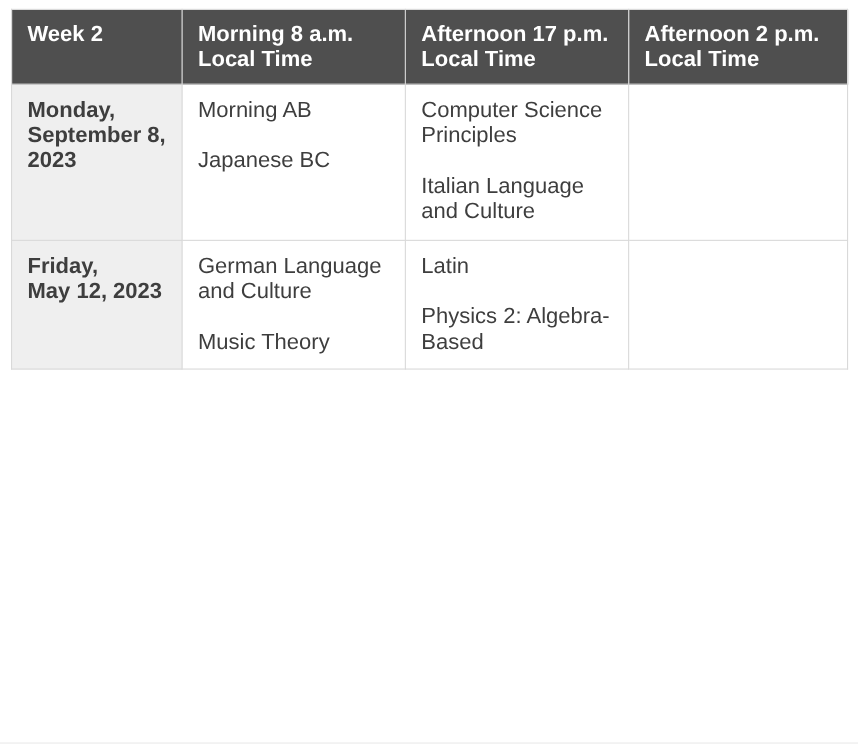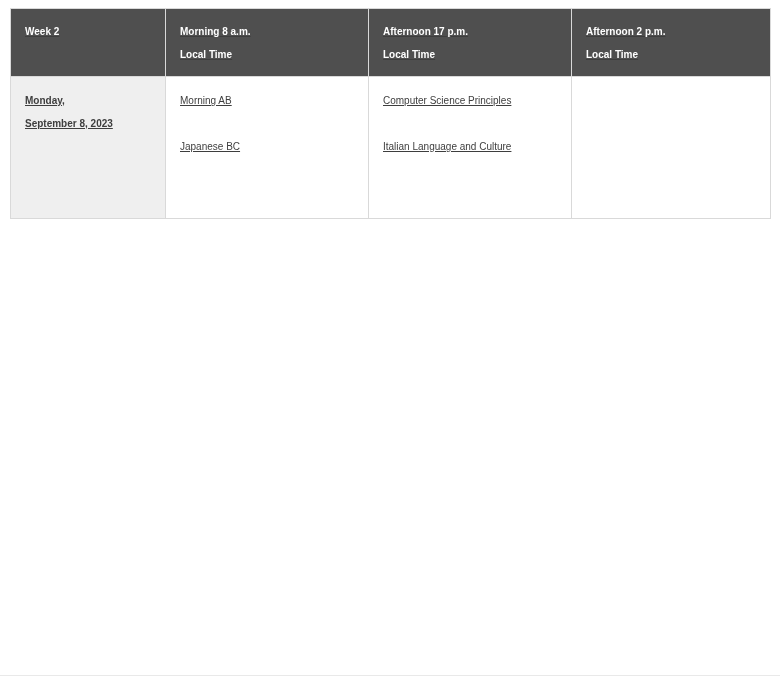--- a/index.html
+++ b/index.html
@@ -26,24 +26,23 @@
   .table-wrap {
     position: absolute;
     left: 10px;
     top: 8px;
     width: 760px;
   }
   table.schedule {
     border-collapse: collapse;
     width: 100%;
     table-layout: fixed;
-    font-size: 10px;
+    font-size: 20px;
     line-height: 23px;
     color: var(--body-text, #3e3e3e);
-    text-decoration: underline;
   }
   th, td {
     border: 1px solid var(--border, #d9d9d9);
     vertical-align: top;
     text-align: left;
     padding: 12px 14px;
     word-wrap: break-word;
   }
   thead th {
     background: var(--header-bg, #4f4f4f);
@@ -123,18 +122,33 @@
         <td class="course-cell">
           <p>Computer Science Principles</p>
           <p>Italian Language and Culture</p>
         </td>
         <td class="course-cell"></td>
       </tr>
 
 
 
 
+      <tr class="row-friday">
+        <td class="day-cell">
+          <span class="day-line">Friday,</span>
+          <span class="day-line">May 12, 2023</span>
+        </td>
+        <td class="course-cell">
+          <p>German Language and Culture</p>
+          <p>Music Theory</p>
+        </td>
+        <td class="course-cell">
+          <p>Latin</p>
+          <p>Physics 2: Algebra-Based</p>
+        </td>
+        <td class="course-cell"></td>
+      </tr>
 
     </tbody>
   </table>
 </div>
 
 <div class="bottom-rule"></div>
 
 </body></html>

